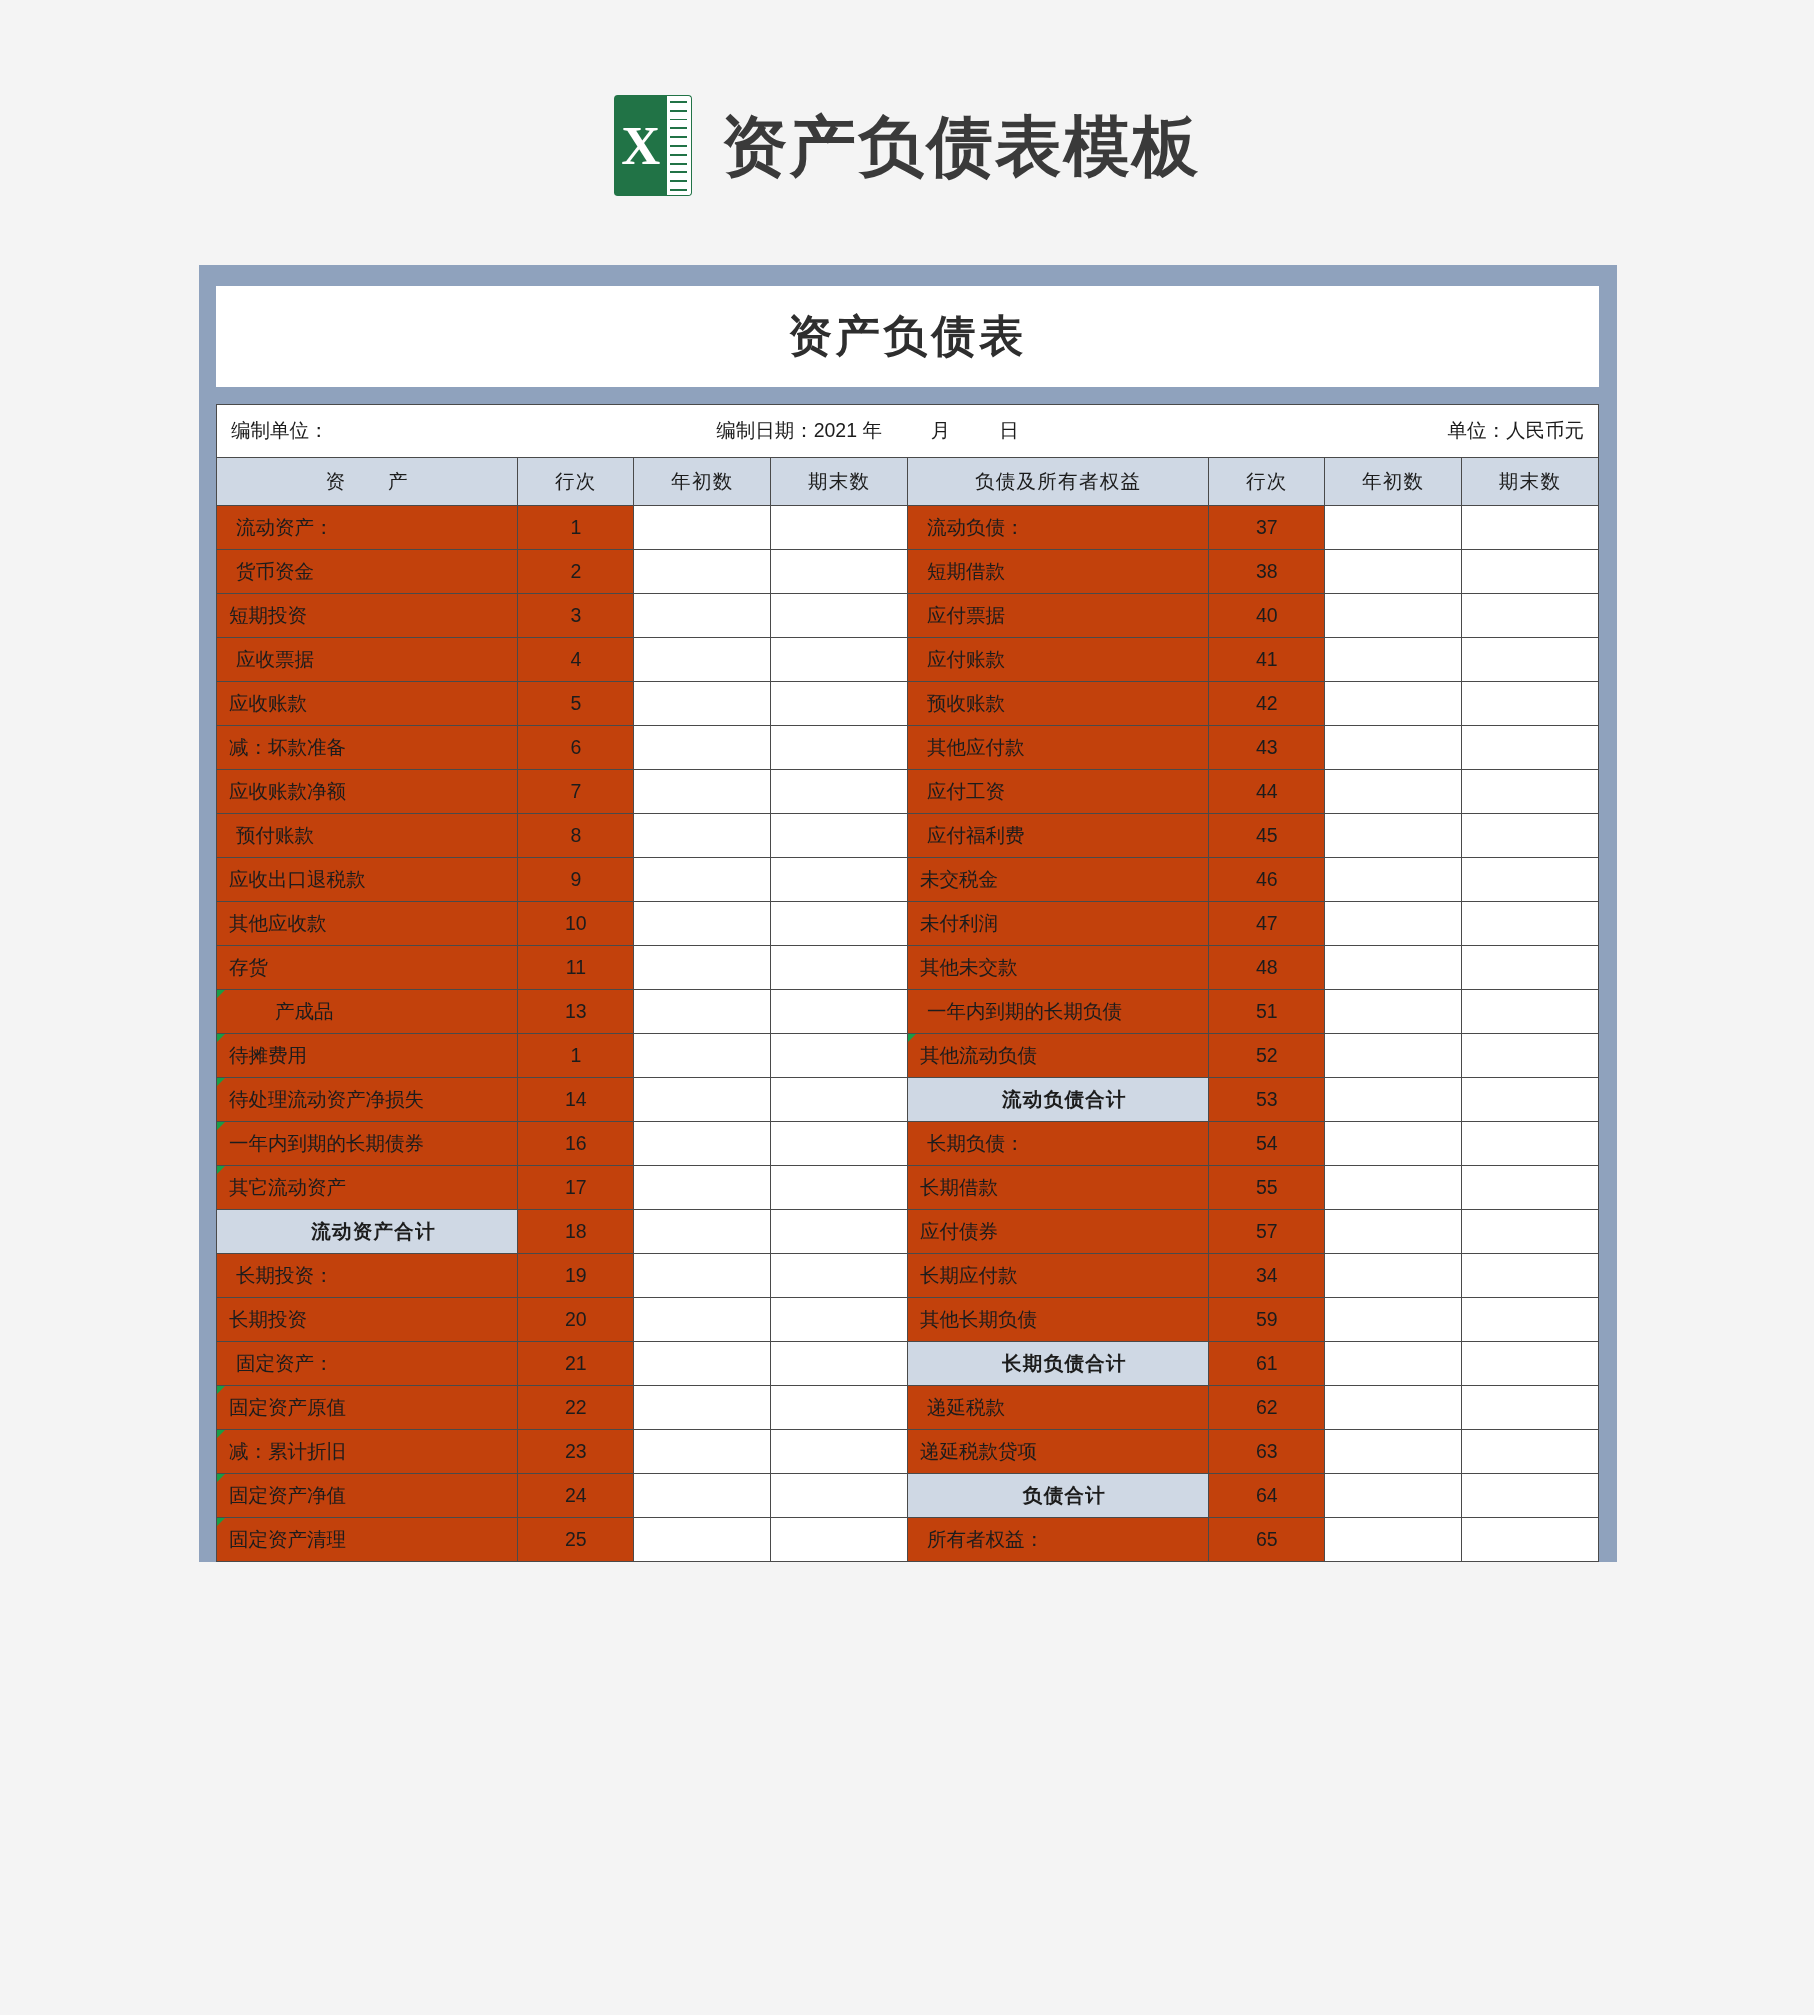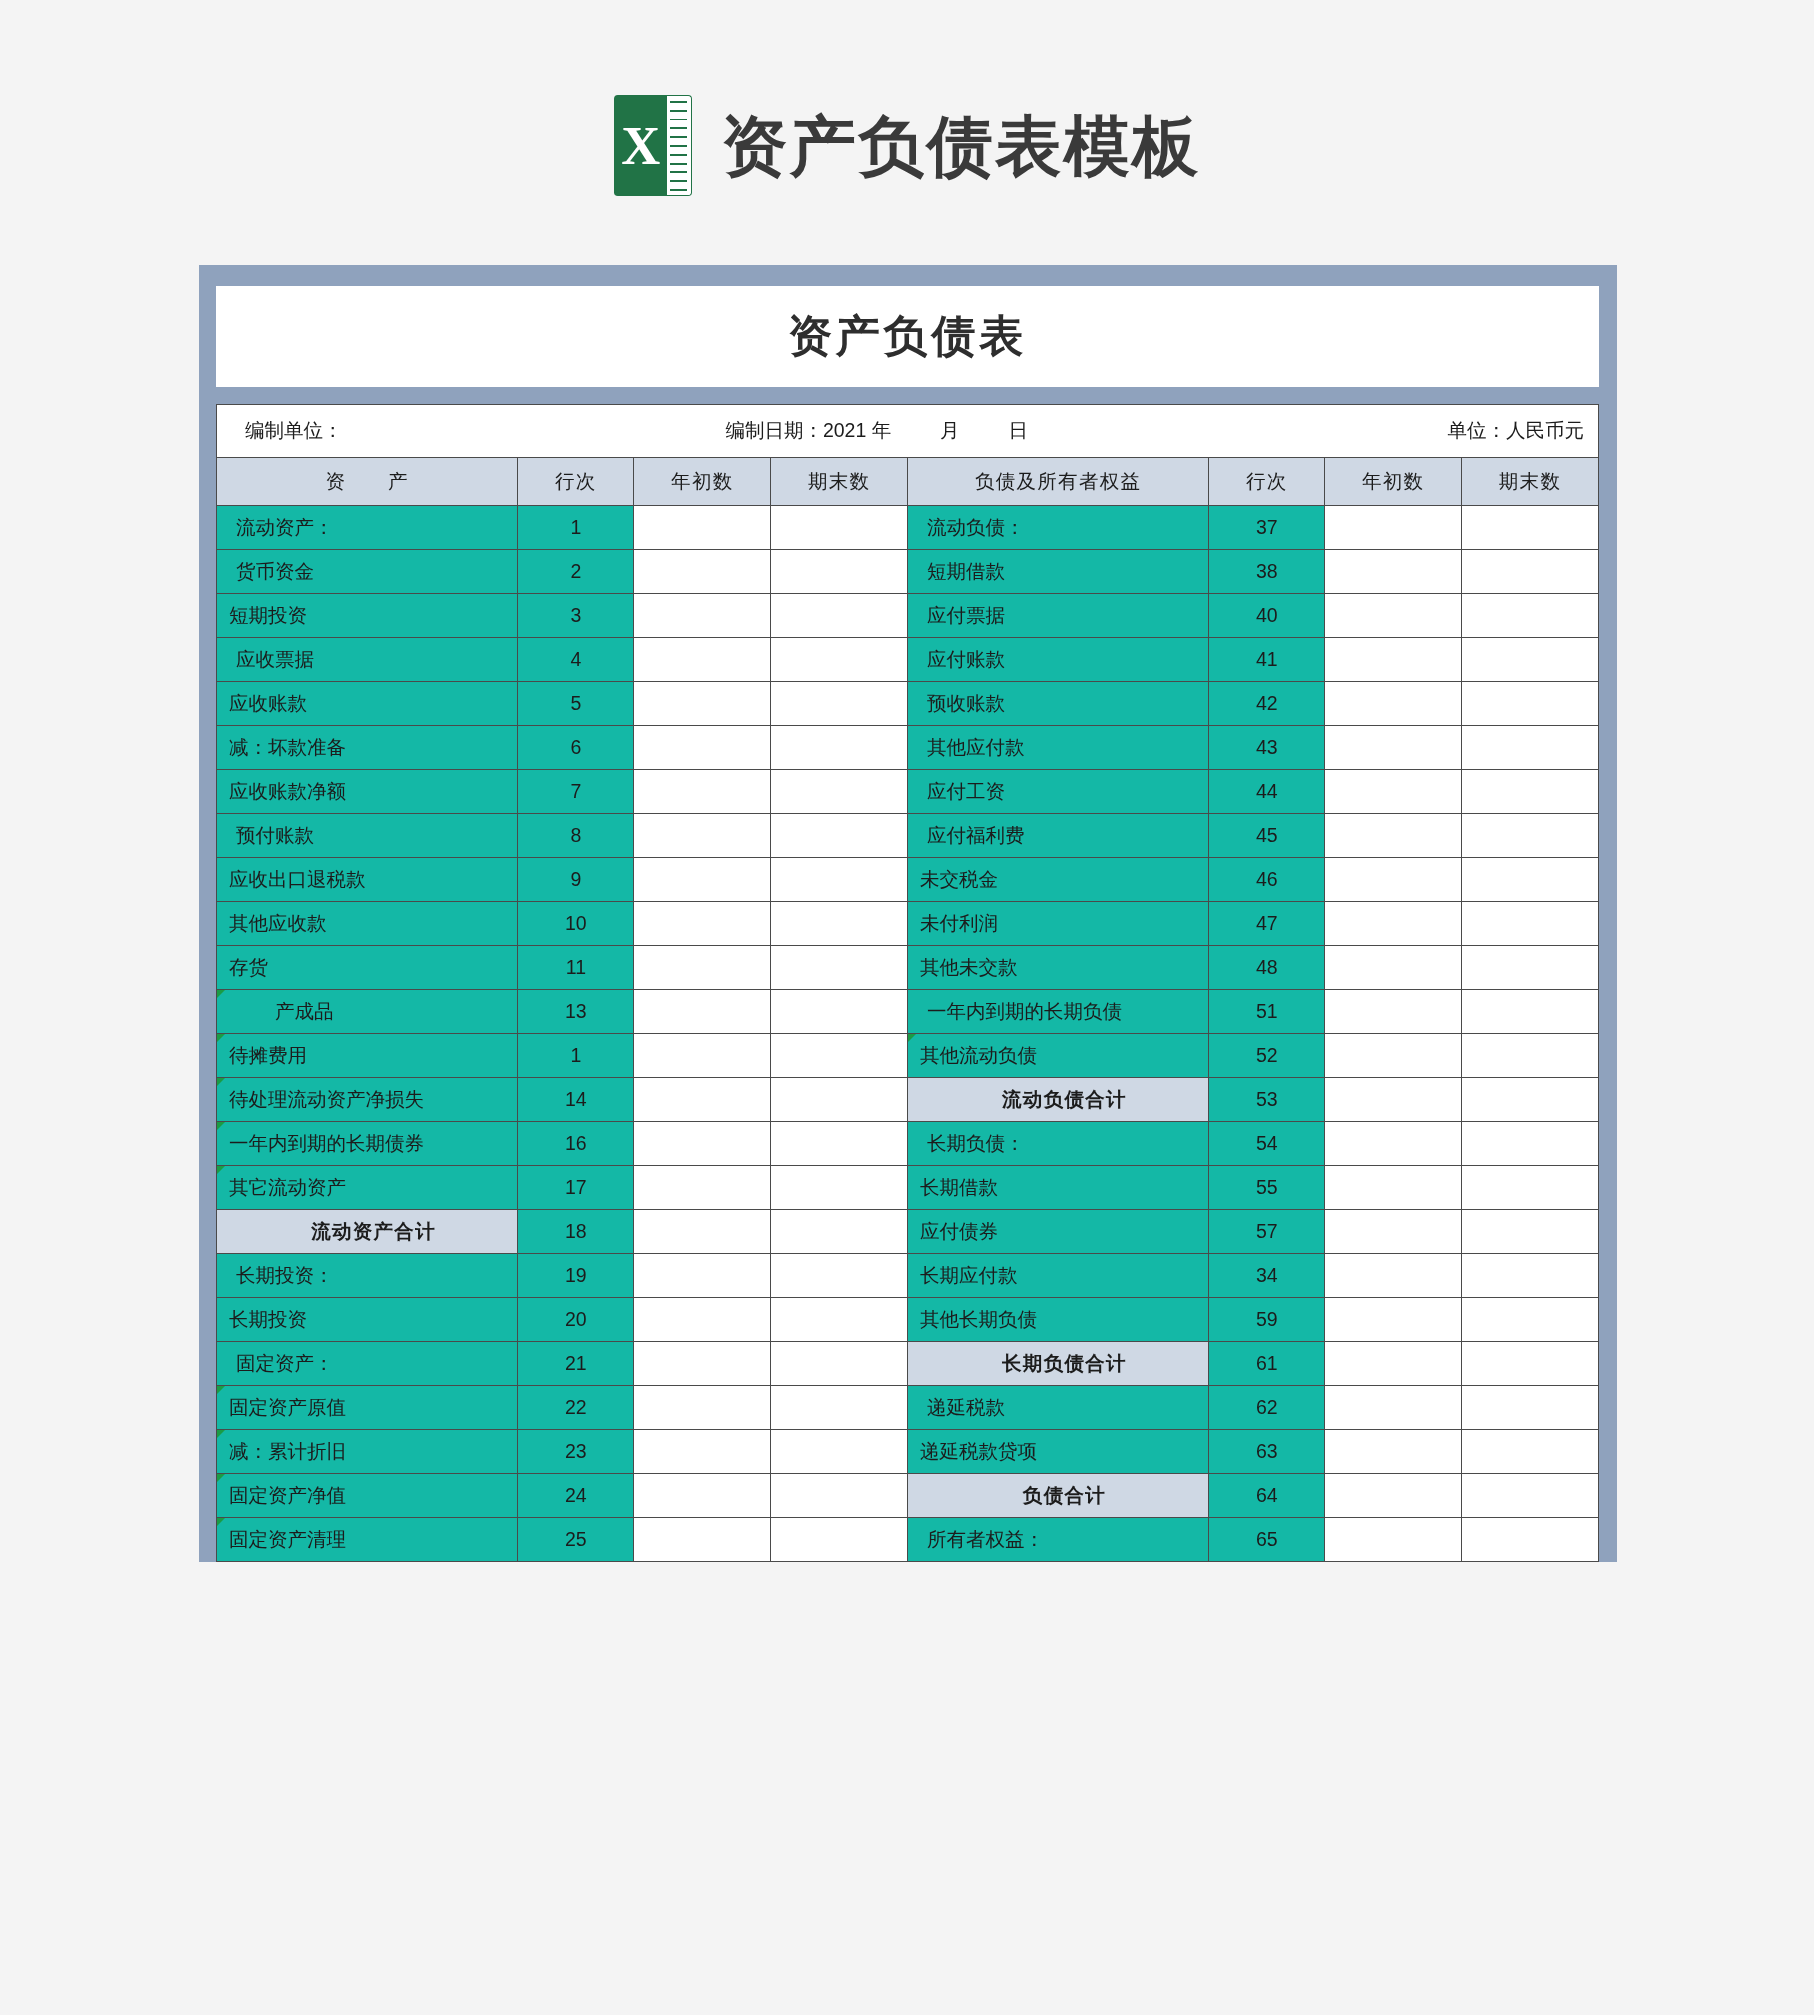--- a/index.html
+++ b/index.html
@@ -110,29 +110,29 @@
     border-right: 1.3px solid #4a4a4a;
     border-top: 1.3px solid #4a4a4a;
     margin-top: 16.4px;
     height: 53px;
     display: flex;
     align-items: center;
     font-size: 19.5px;
     color: #1c1c1c;
     box-sizing: border-box;
   }
-  .meta-left { padding-left: 28px; width: 34%; }
+  .meta-left { padding-left: 14px; width: 34%; }
   .meta-center { width: 36%; text-align: left; padding-left: 38px;}
   .meta-right { width: 30%; text-align: right; padding-right: 14px; }
   .meta-center .gap { display: inline-block; width: 38px; }
 
   table.bs {
     border-collapse: collapse;
     width: 100%;
-    background: #14b8a6;
+    background: #c2410c;
     table-layout: fixed;
   }
   table.bs th, table.bs td {
     border: 1.3px solid #4a4a4a;
     height: 44px;
     font-size: 19.5px;
     color: #1c1c1c;
     box-sizing: border-box;
     padding: 0 6.3px;
   }

